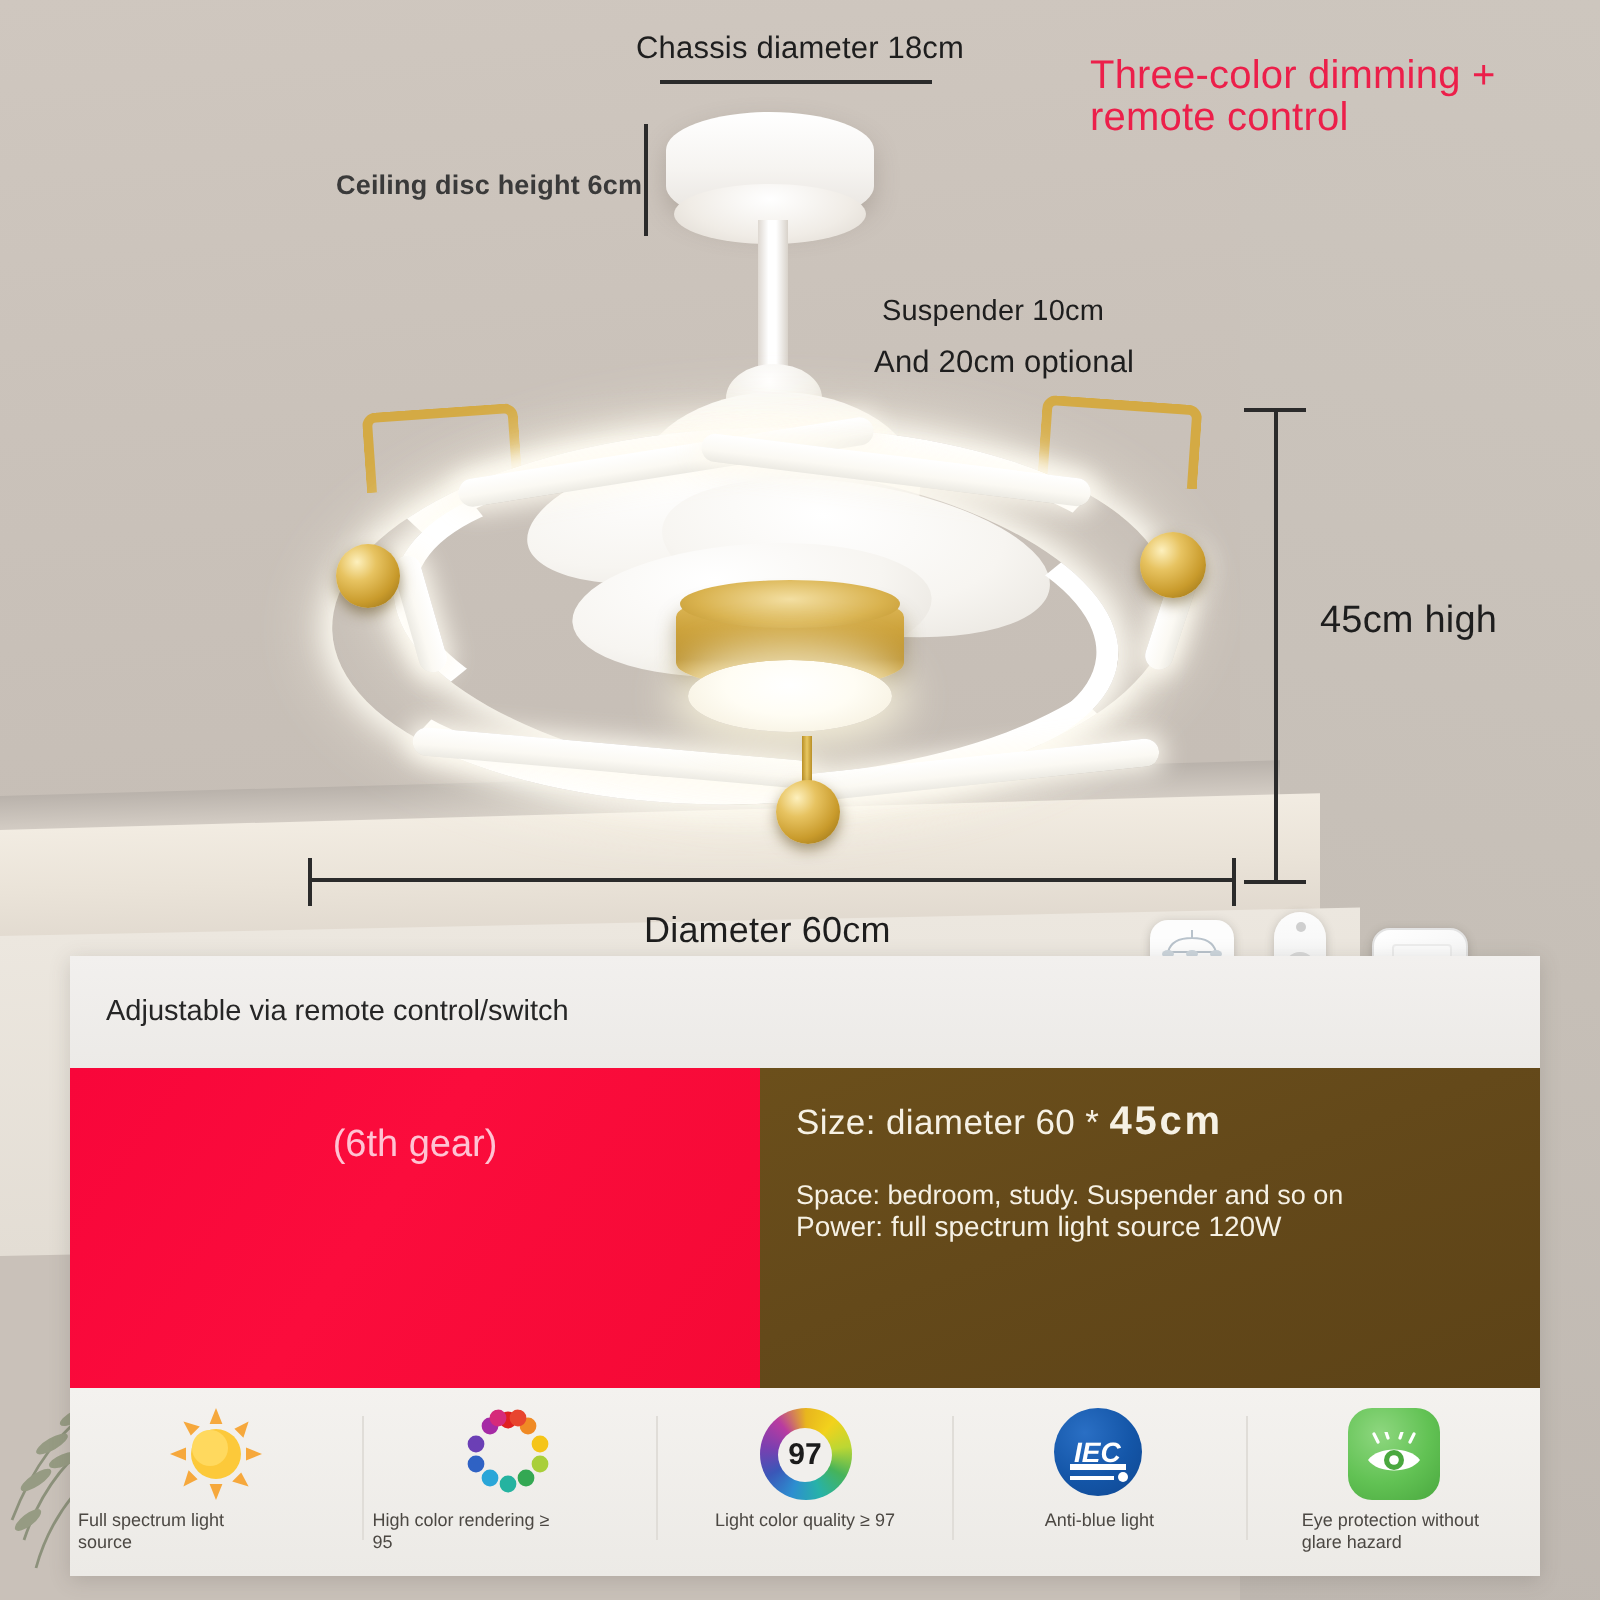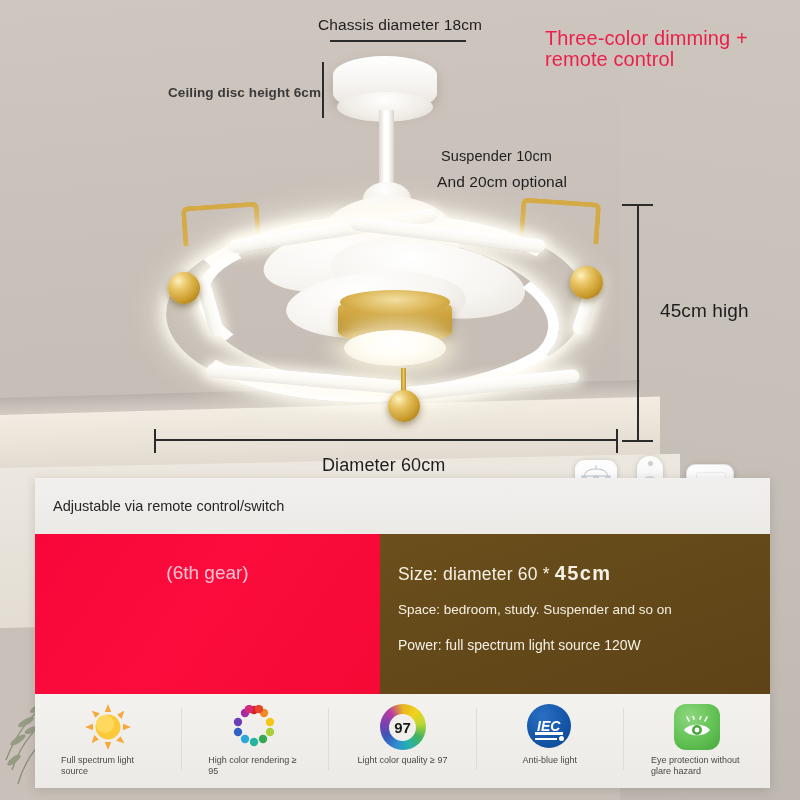--- a/index.html
+++ b/index.html
@@ -233,43 +233,43 @@
     background:linear-gradient(125deg,#f8063a 0%,#fb0c3c 45%,#f50935 100%);
     color:#ffc2d1; text-align:center;
   }
   .p-red .l1 { font-size:21px; margin-top:46px; letter-spacing:.3px; color:#ffb8cb; }
   .p-red .l2 { font-size:19px; margin-top:28px; color:#ffc3d3; }
   .p-brown {
     position:absolute; left:345px; top:56px; width:390px; height:160px;
     background:linear-gradient(160deg,#6b4f1b 0%,#64491a 45%,#5d4317 100%);
     color:#f6f1e4; padding:16px 0 0 18px; position:absolute;
   }
-  .b-size { font-size:17.5px; letter-spacing:.2px;margin-top:12px; }
+  .b-size { font-size:17.5px; letter-spacing:.2px; }
   .b-size b { font-size:20px; font-weight:700; letter-spacing:1.4px; }
   .b-space { font-size:13.5px; margin-top:17px; }
-  .b-power { font-size:14px;  margin-top:20px; }
+  .b-power { font-size:14px;  }
   .b-lastwrap { position:relative; height:40px; margin-top:14px; }
   .b-display { position:absolute; left:0; top:-4px; font-size:24px; color:#f7f2e6; }
   .b-cri { position:absolute; left:96px; top:6px; font-size:13px; }
 
   .feat-strip {
     position:absolute; left:0; top:216px; width:735px; height:94px;
     background:linear-gradient(180deg,#f4f2ef 0%,#eceae6 100%);
     display:flex; align-items:flex-start;
   }
   .feat {
     flex:1; display:flex; flex-direction:column; align-items:center;
     padding-top:10px; position:relative;
   }
   .feat .ic { width:46px; height:46px; position:relative; }
   .feat .cap {
     font-size:9px; color:#4c4843; line-height:11px; margin-top:5px;
     width:96px; text-align:left; padding-left:2px;
   }
-  .feat.f1 .cap,.feat.f2 .cap { align-self:flex-start; margin-left:24px; }
+  .feat.f1 .cap,.feat.f2 .cap { align-self:flex-start; margin-left:2px; }
   .sep { width:1px; height:62px; background:#e0ddd8; margin-top:14px; }
 
   .sun { width:46px; height:46px; }
   .wheel { width:44px; height:44px; border-radius:50%; }
   .cri97 {
     width:46px; height:46px; border-radius:50%;
     display:flex; align-items:center; justify-content:center;
     font-size:15px; font-weight:bold; color:#1b1b1b;
   }
   .cri97 .hole {

